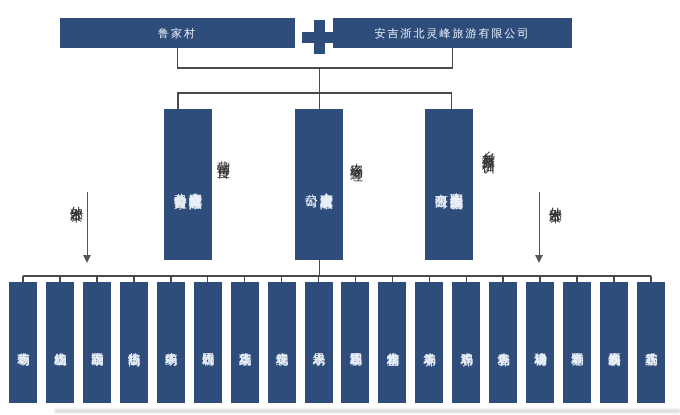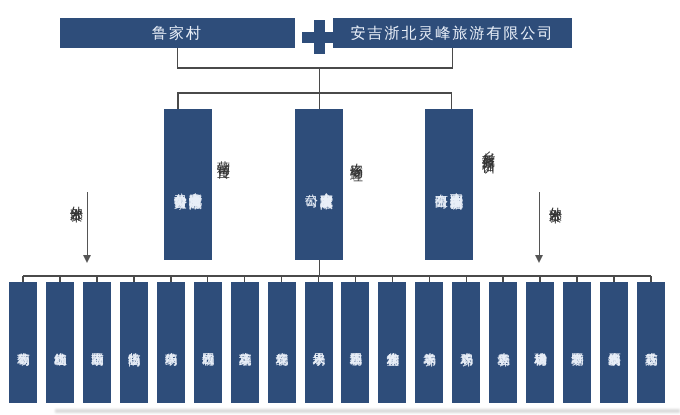--- a/index.html
+++ b/index.html
@@ -6,21 +6,21 @@
   #stage{
     position:relative;width:680px;height:415px;background:#ffffff;overflow:hidden;
     font-family:"Liberation Serif","DejaVu Serif",serif;color:#333;
   }
   
   .navy-box{
     position:absolute;background:#2e4d7a;color:#e9eff8;
     display:flex;align-items:center;justify-content:center;
     box-sizing:border-box;
   }
-  .top-box{height:30px;top:18px;font-size:15px;letter-spacing:2px;}
+  .top-box{height:30px;top:18px;font-size:11px;letter-spacing:2px;}
   .v-box{width:48px;top:109px;height:151px;}
   .v-text{
     writing-mode:vertical-rl;text-orientation:upright;
     white-space:pre-line;text-align:center;
     font-size:13px;line-height:15px;letter-spacing:0.5px;
   }
   .farm-row{
     position:absolute;left:9px;top:282px;width:656px;height:121px;
     display:flex;justify-content:space-between;
   }

